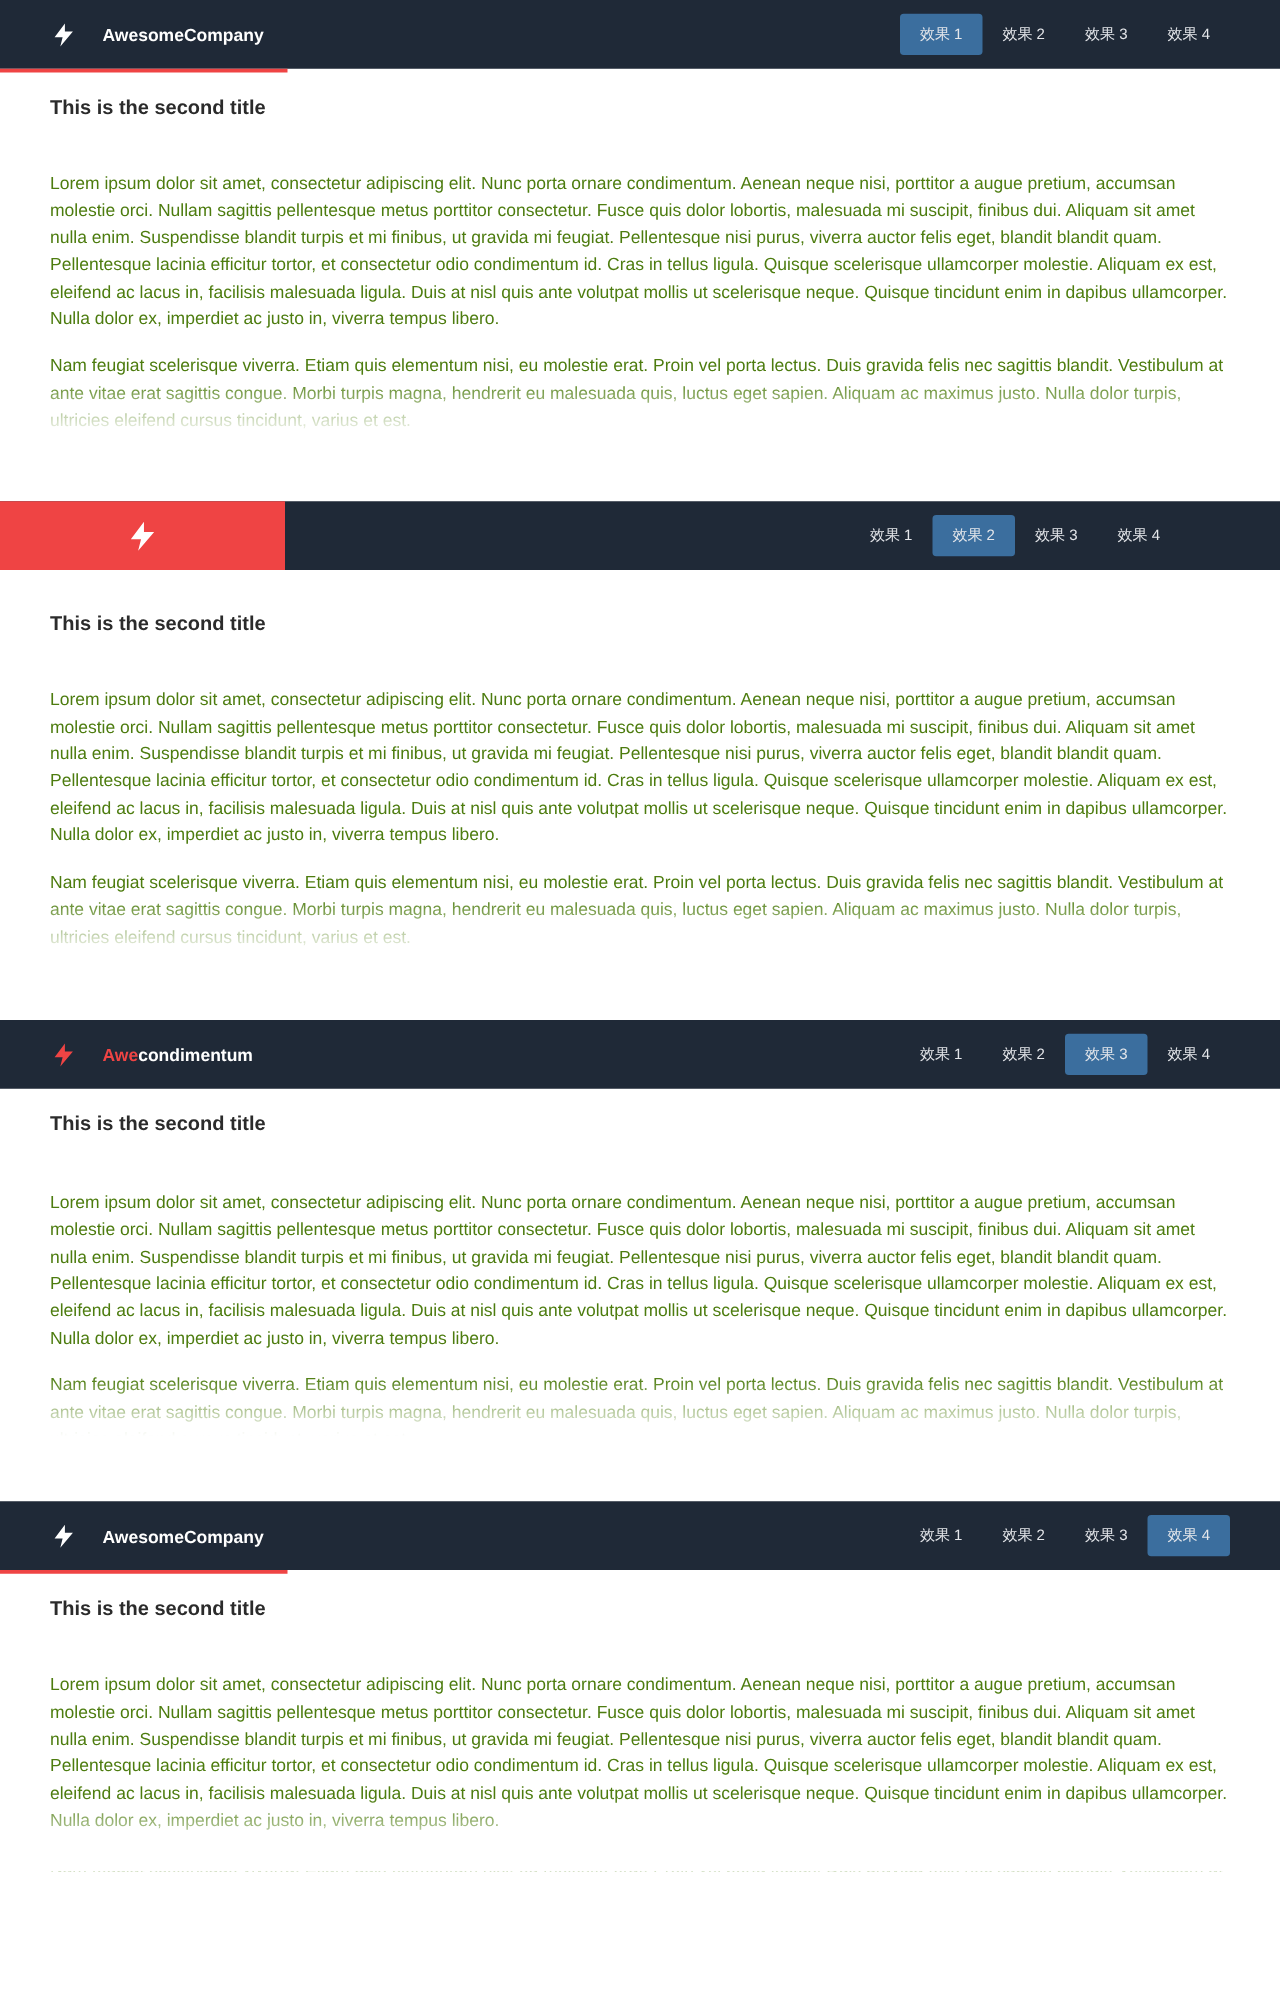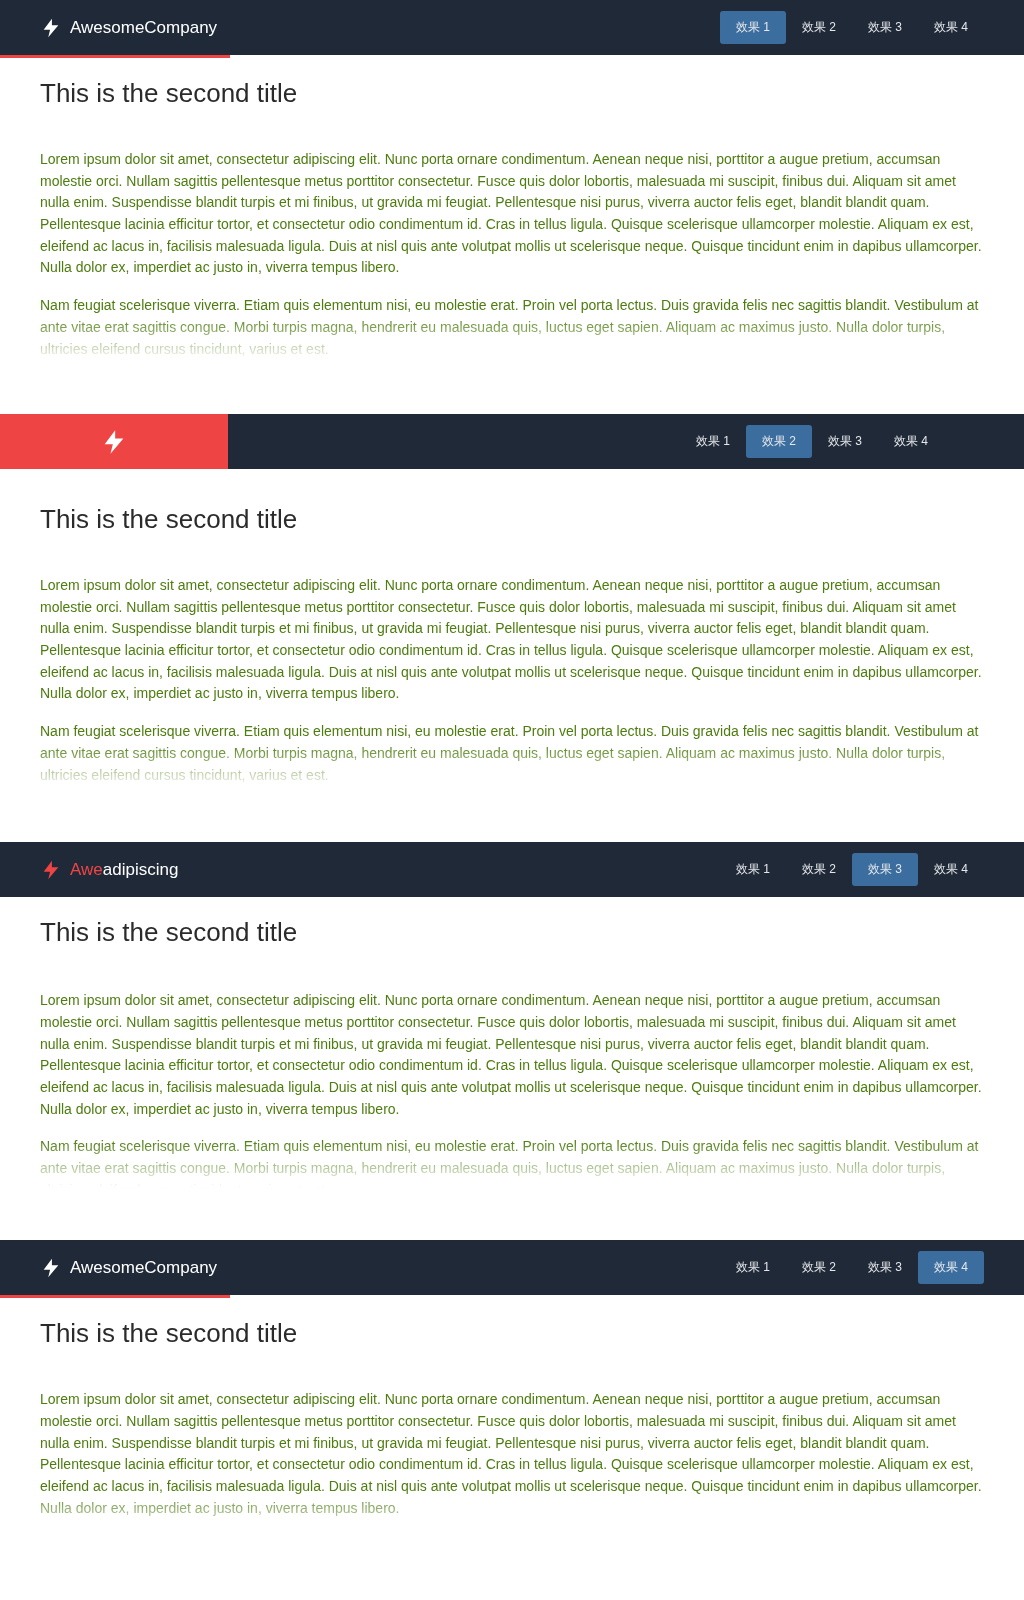--- a/index.html
+++ b/index.html
@@ -12,24 +12,24 @@
       justify-content: space-between;
       align-items: center;
       background: #1f2937;
       padding: 0 40px;
       height: 55px;
     }
     
     .brand {
       display: flex;
       align-items: center;
-      gap: 8px;
+      gap: 20px;
       color: #fff;
-      font-weight: 400;
-      font-size: 17px;
+      font-weight: 700;
+      font-size: 14px;
     }
     
     .bolt-icon {
       width: 22px;
       height: 22px;
       display: inline-block;
     }
     
     .bolt-icon svg { width: 100%; height: 100%; }
     
@@ -56,22 +56,22 @@
       height: 3px;
       width: 230px;
       background: #ef4444;
     }
     
     .content {
       padding: 20px 40px 40px 40px;
     }
     
     .title {
-      font-size: 26px;
-      font-weight: 400;
+      font-size: 16px;
+      font-weight: 700;
       color: #2b2b2b;
       margin-bottom: 40px;
     }
     
     .body-text {
       font-size: 14px;
       line-height: 1.55;
       color: #4d7c0f;
       margin-bottom: 16px;
     }
@@ -167,21 +167,21 @@
 </div>
 
 <div class="section section-3">
   <div class="navbar">
     <div class="brand brand-red-bolt">
       <span class="bolt-icon">
         <svg viewBox="0 0 24 24">
             <path d="M13 2 L4 14 L11 14 L9 22 L20 9 L13 9 Z" fill="#ef4444"></path>
           </svg>
       </span>
-      <span><span class="brand-prefix">Awe</span><span>adipiscing</span></span>
+      <span><span class="brand-prefix">Awe</span><span>condimentum</span></span>
     </div>
     <ul class="nav-items">
       <li class="nav-item">效果 1</li>
       <li class="nav-item">效果 2</li>
       <li class="nav-item active">效果 3</li>
       <li class="nav-item">效果 4</li>
     </ul>
   </div>
   <div class="content">
     <h2 class="title" style="margin-bottom:42px;">This is the second title</h2>

